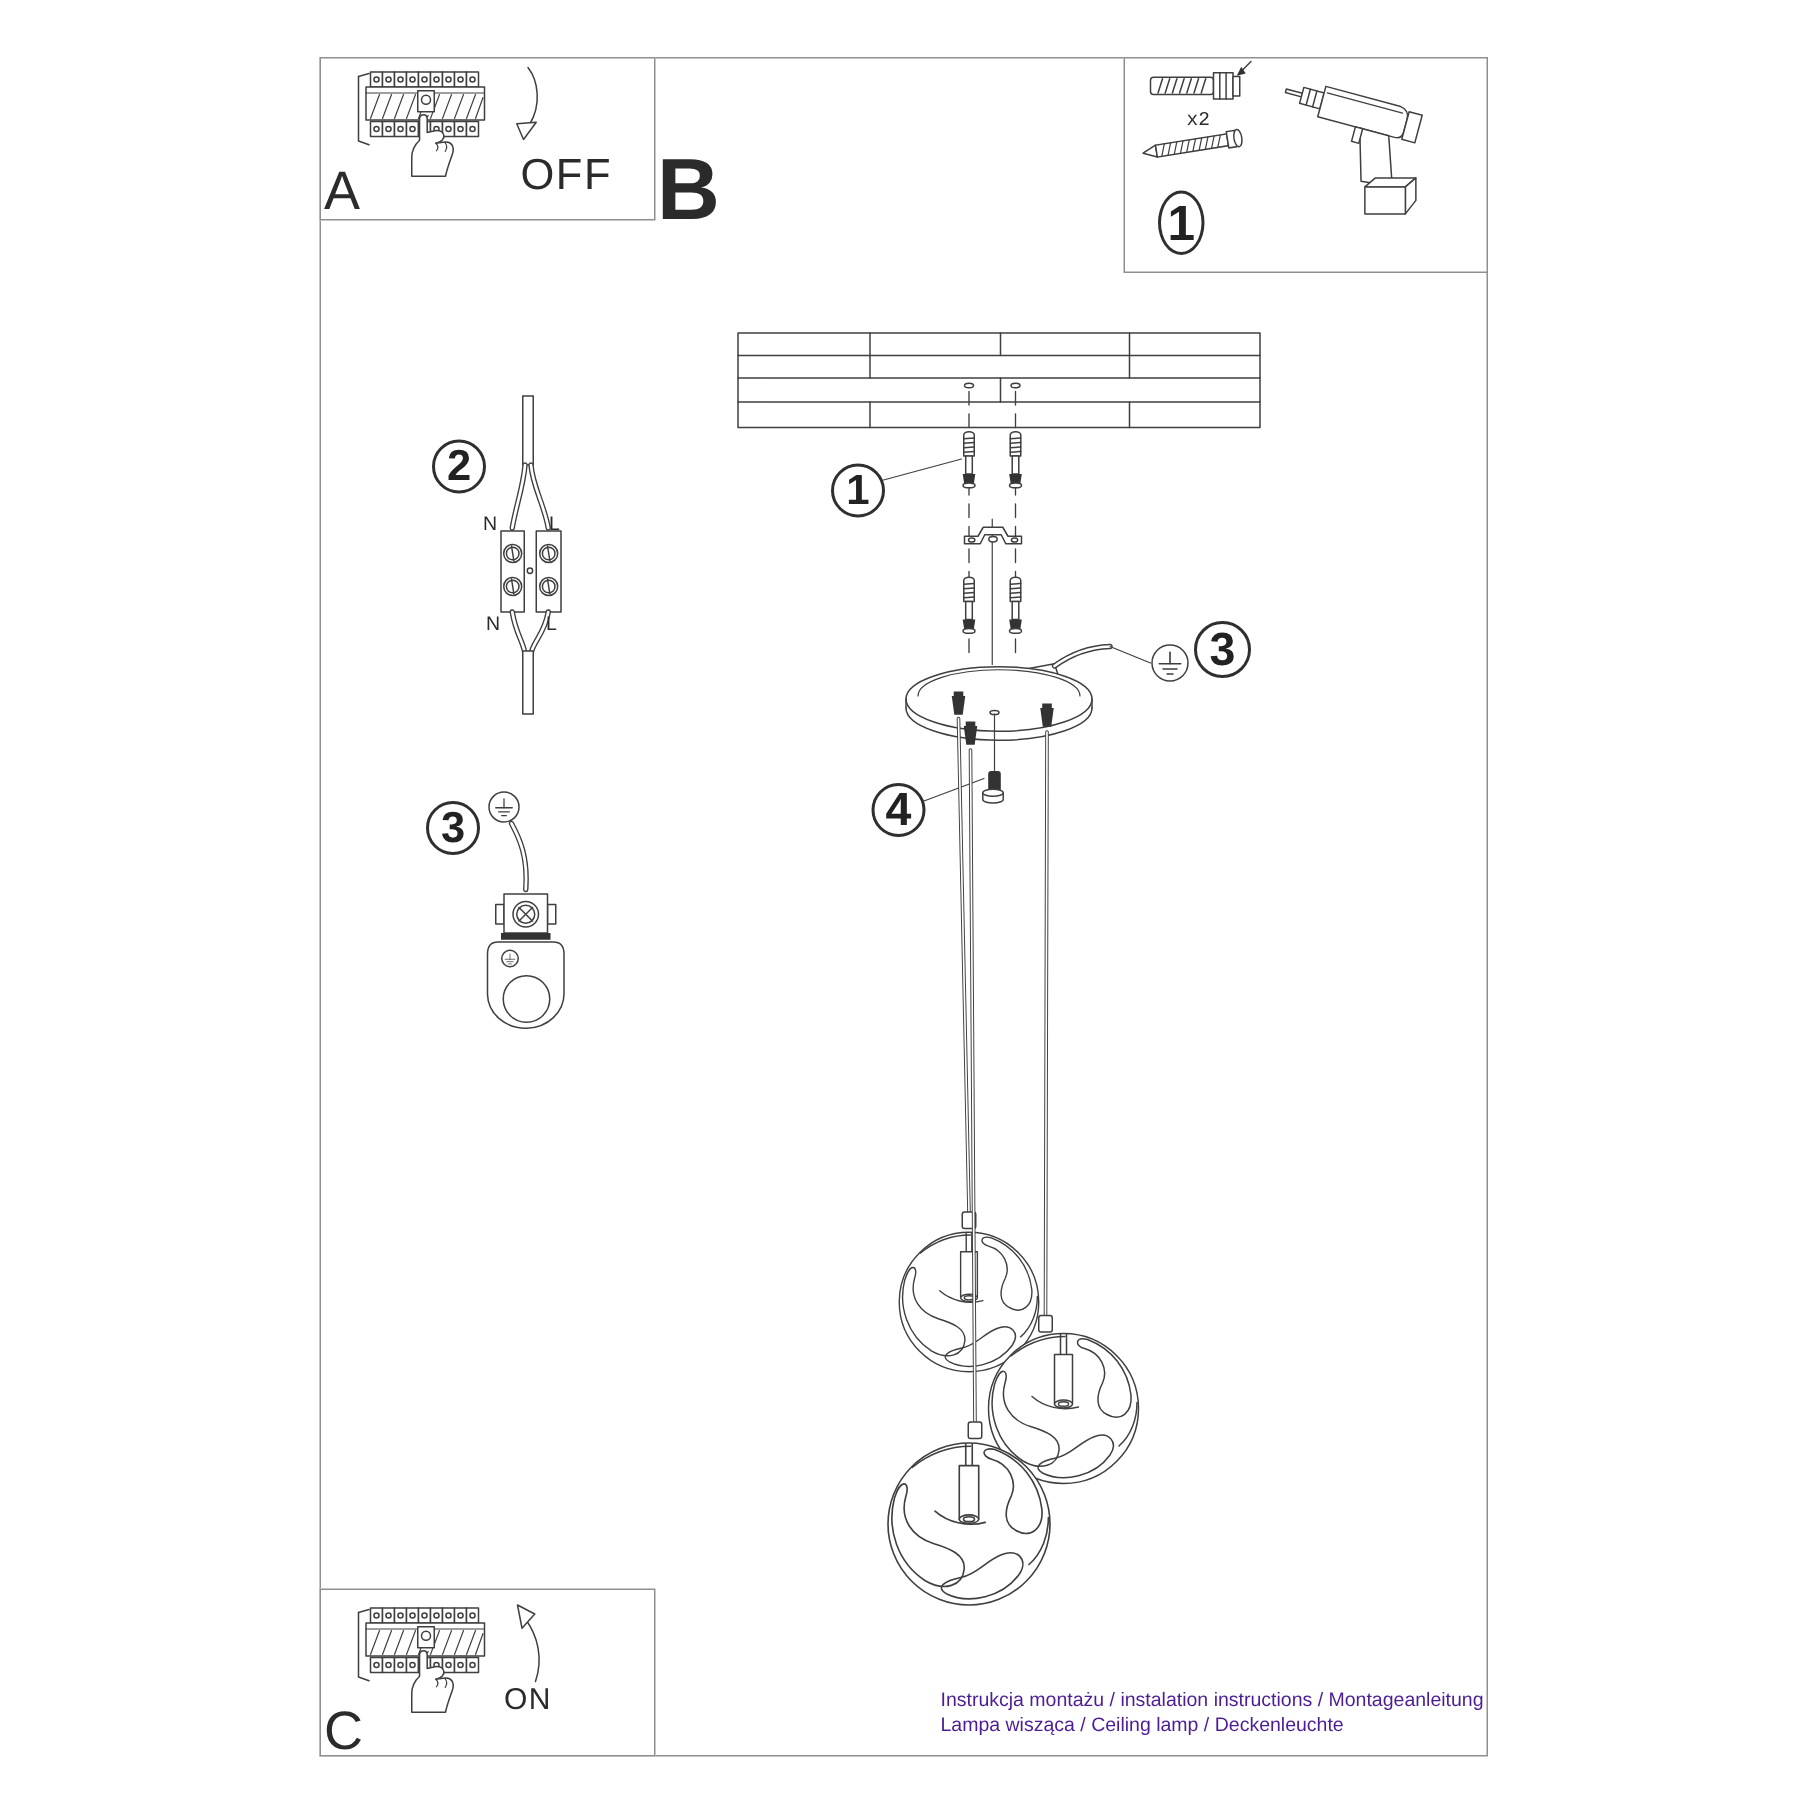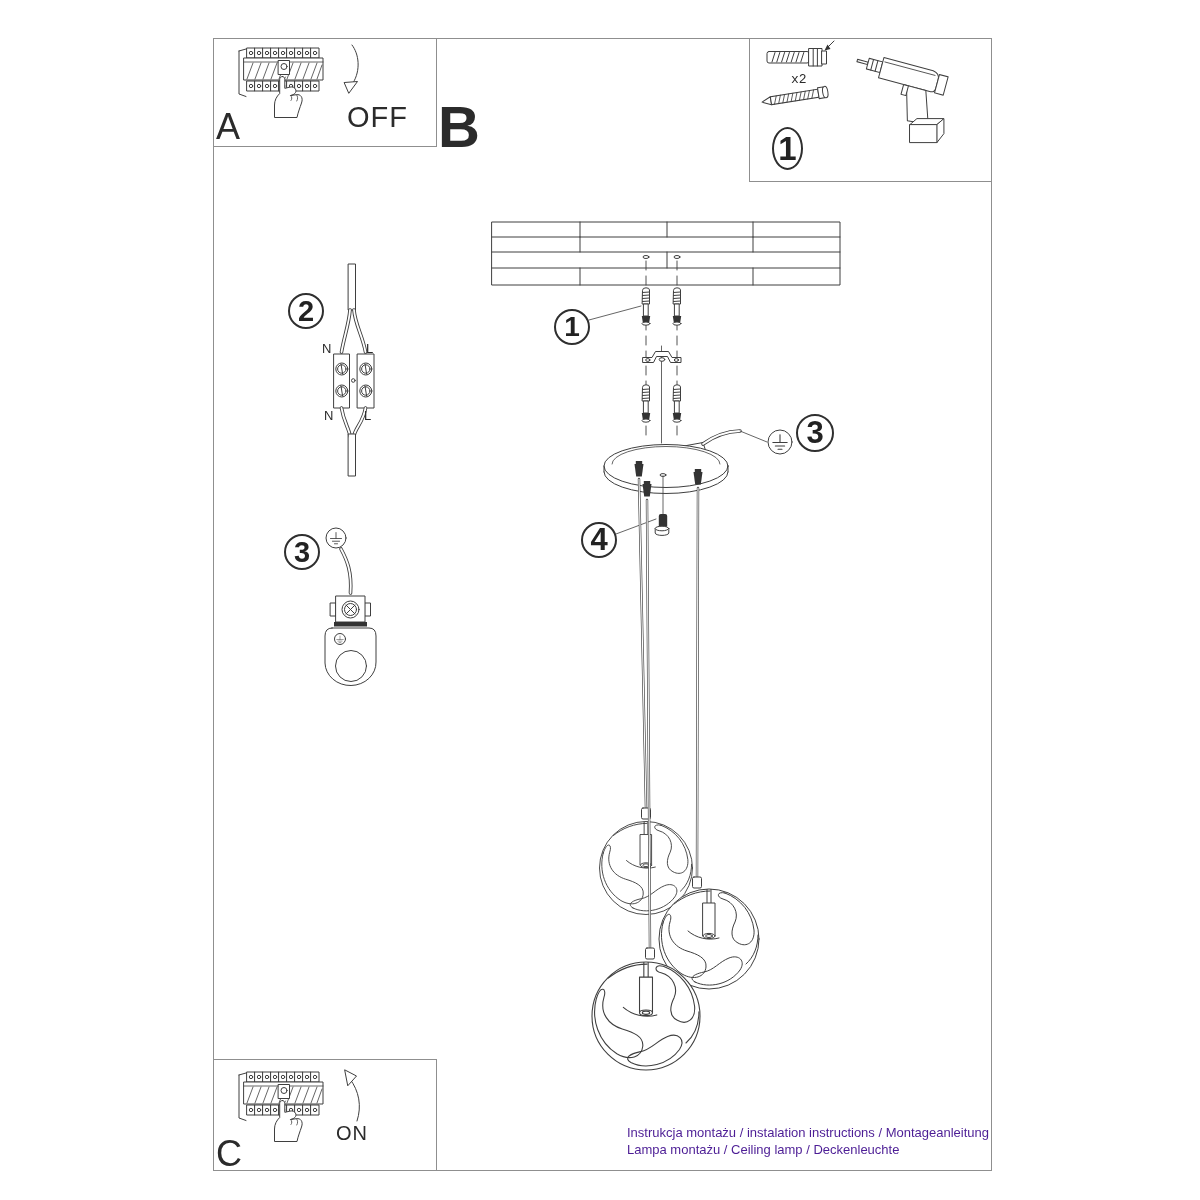--- a/index.html
+++ b/index.html
@@ -364,15 +364,15 @@
   <div class="num-circle nc-3c">3</div>
   <div class="num-circle nc-4">4</div>
 
   <span class="label nl nl-ntop">N</span>
   <span class="label nl nl-ltop">L</span>
   <span class="label nl nl-nbot">N</span>
   <span class="label nl nl-lbot">L</span>
 
   <div class="footer">
     <div>Instrukcja montażu / instalation instructions / Montageanleitung</div>
-    <div>Lampa montażu / Ceiling lamp / Deckenleuchte</div>
+    <div>Lampa wisząca / Ceiling lamp / Deckenleuchte</div>
   </div>
 </div>
 
 </body></html>

